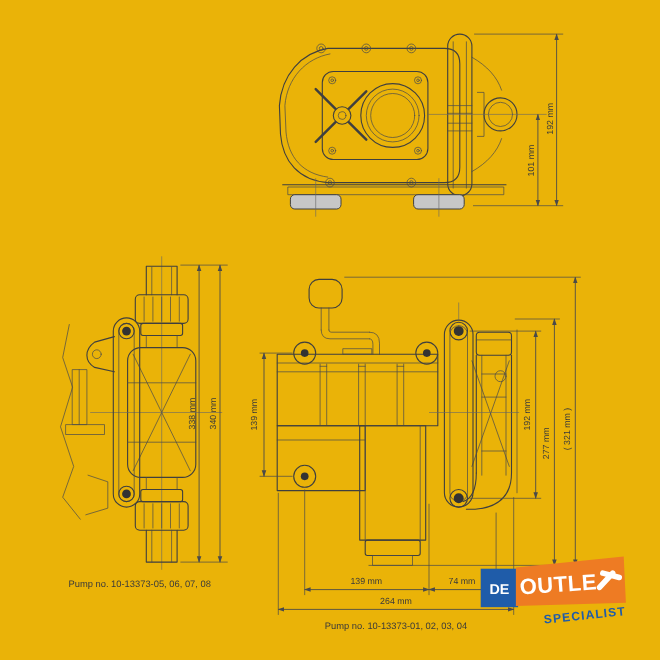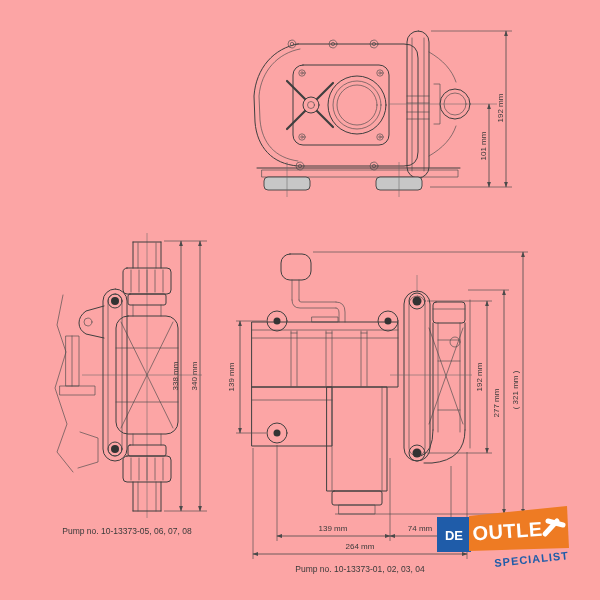--- a/index.html
+++ b/index.html
@@ -1,16 +1,16 @@
 <!DOCTYPE html>
 <html><head>
 <meta charset="utf-8">
 <style>
   html,body { margin:0; padding:0; background:#ffffff; }
-  .page { position:relative; width:600px; height:600px; background:#fca5a5; overflow:hidden;
+  .page { position:relative; width:600px; height:600px; background:#eab308; overflow:hidden;
           font-family:"Liberation Sans", sans-serif; }
   svg text { font-family:"Liberation Sans", sans-serif; }
   .ln   { stroke:#3f3f3f; stroke-width:1;  fill:none; stroke-linejoin:round; stroke-linecap:round; }
   .ln2  { stroke:#4a4a4a; stroke-width:.65; fill:none; stroke-linejoin:round; stroke-linecap:round; }
   .cl   { stroke:#666;    stroke-width:.55; fill:none; }
   .dim  { stroke:#4a4a4a; stroke-width:.8; fill:none; }
   .ext  { stroke:#4a4a4a; stroke-width:.65; fill:none; }
   .dimtext { font-size:8px;  fill:#3a3a3a; }
   .caption { font-size:8.5px; fill:#3a3a3a; }
   .grayfill { fill:#c7c7c7; stroke:#3f3f3f; stroke-width:.9; }

